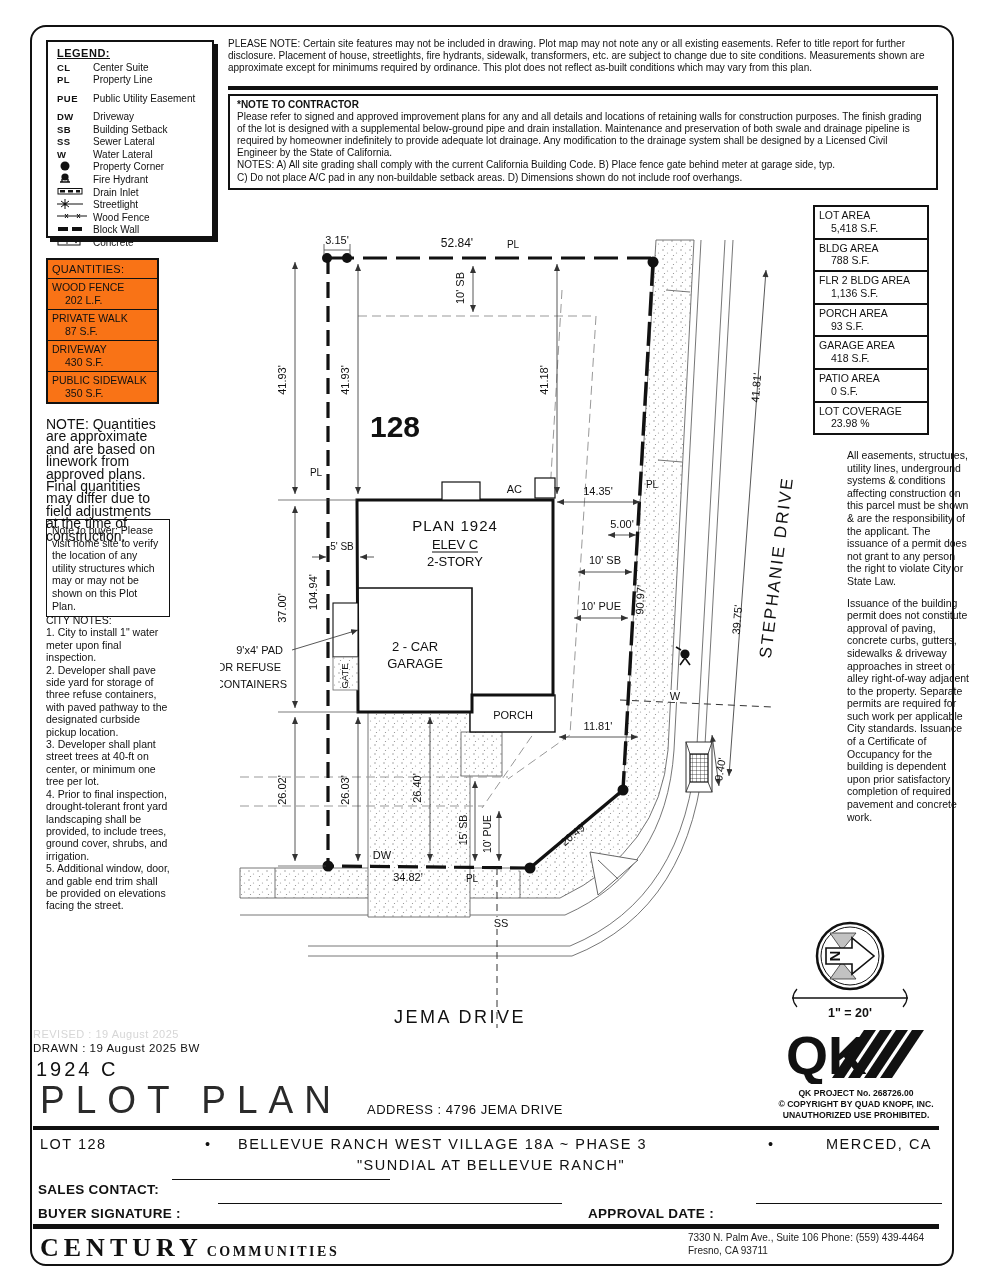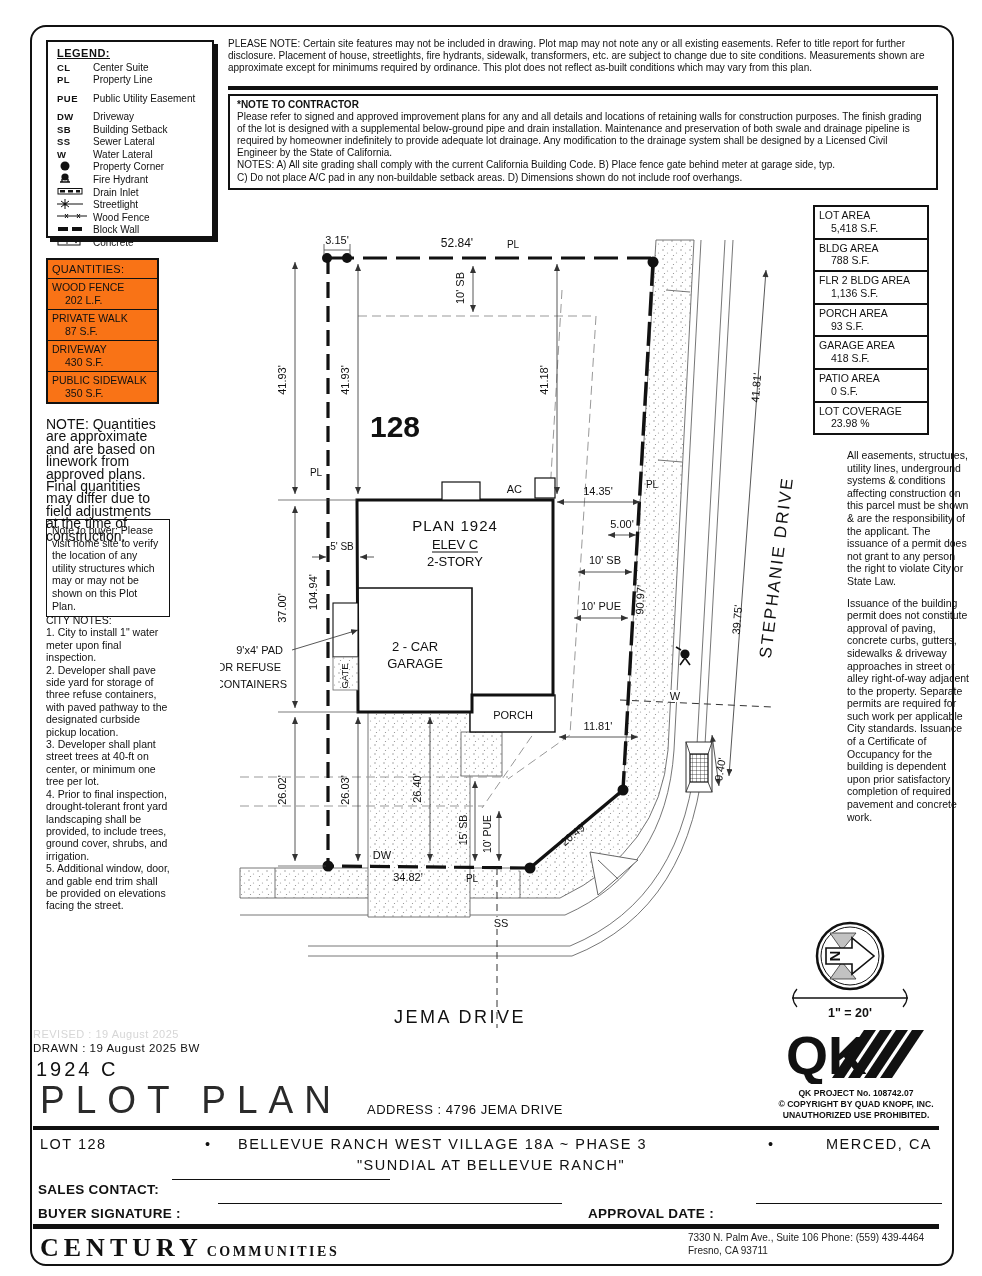--- a/index.html
+++ b/index.html
@@ -393,21 +393,21 @@
   </svg>
 
   <div class="qk-block">
     <svg width="168" height="58" viewBox="0 0 168 58">
       <text x="14" y="48" font-size="54" font-weight="bold" font-family="Liberation Serif, serif">QK</text>
       <path d="M92,4 L104,4 L72,52 L60,52 Z" fill="#111"></path>
       <path d="M108,4 L120,4 L88,52 L76,52 Z" fill="#111"></path>
       <path d="M124,4 L136,4 L104,52 L92,52 Z" fill="#111"></path>
       <path d="M140,4 L152,4 L120,52 L108,52 Z" fill="#111"></path>
     </svg>
-    <div class="qk-lines">QK PROJECT No. 108742.07</div>
+    <div class="qk-lines">QK PROJECT No. 268726.00</div>
     <div class="qk-lines">© COPYRIGHT BY QUAD KNOPF, INC.</div>
     <div class="qk-lines">UNAUTHORIZED USE PROHIBITED.</div>
   </div>
 
   <div class="revised">REVISED :  19 August 2025</div>
   <div class="drawn">DRAWN :  19 August 2025  BW</div>
   <div class="plan-code">1924  C</div>
   <div class="sheet-title">PLOT PLAN</div>
   <div class="address">ADDRESS :  4796 JEMA DRIVE</div>
   <div class="divider" style="left:33px;top:1126px;width:906px;height:4px;"></div>

